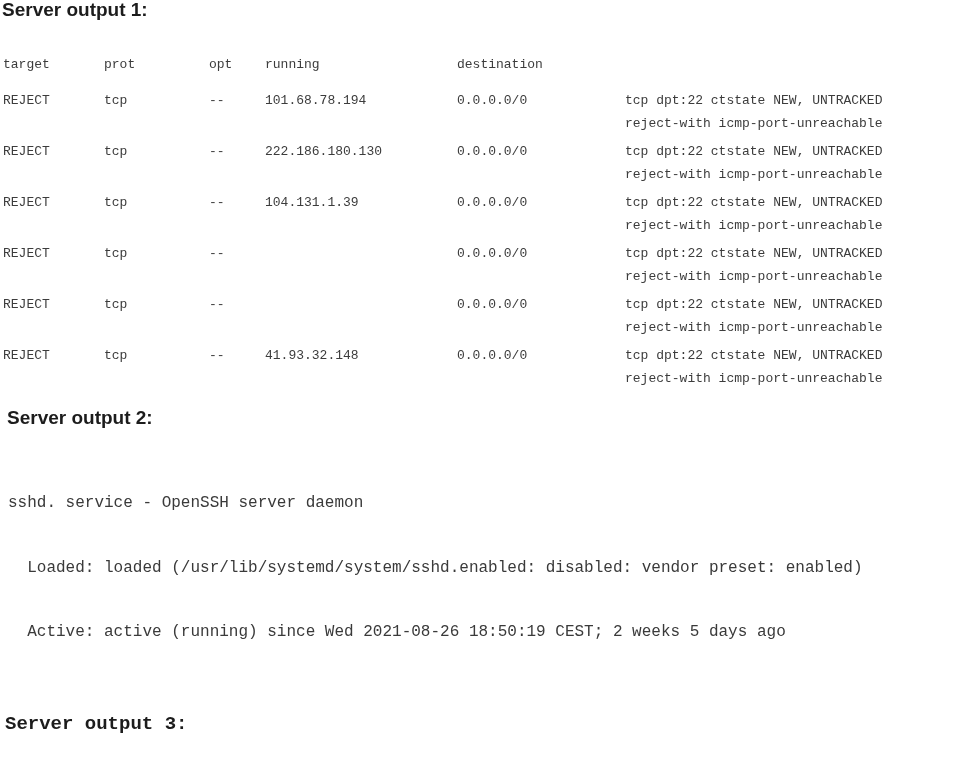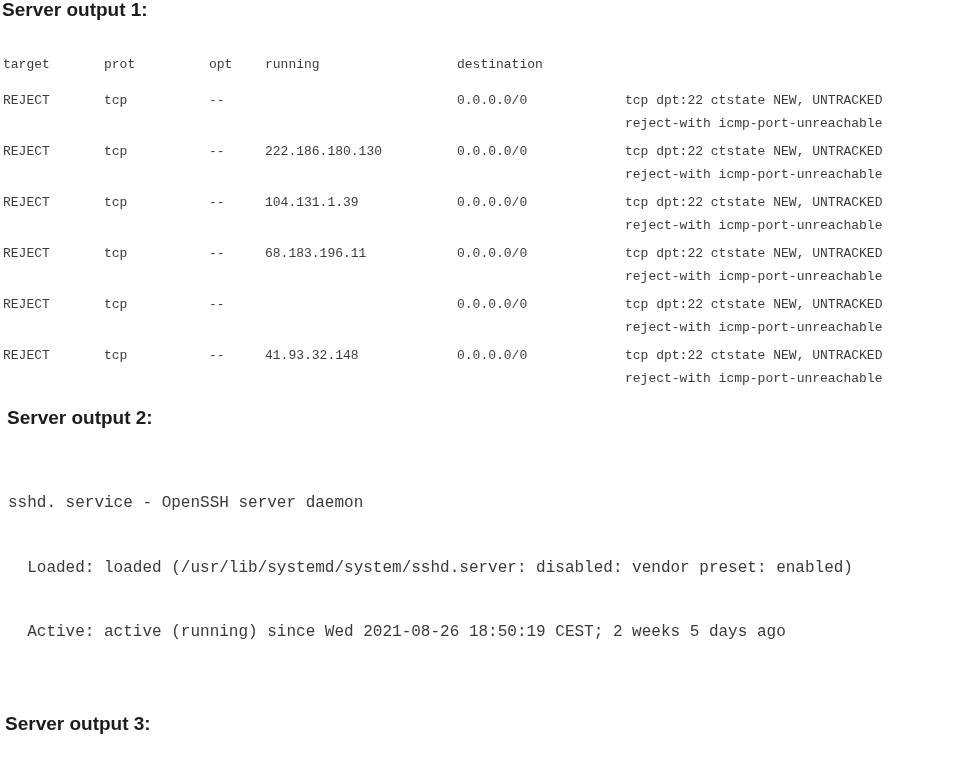--- a/index.html
+++ b/index.html
@@ -31,21 +31,21 @@
   .c-source { left:265px; }
   .c-dest   { left:457px; }
   .c-extra  { left:625px; }
   .thead    { margin-bottom:13px; }
   .rule-row { margin-bottom:5px; }
   .lbl1 { margin:2px 0 35px 2px; }
   
   .console { font-size:16px; line-height:21.5px; }
   .lbl2 { margin:20px 0 24px 7px; }
   .block2 { margin-left:8px; }
-  .lbl3 { margin:29px 0 26px 5px; }
+  .lbl3 { margin:29px 0 26px 5px;font-family:Liberation Mono, monospace; }
   .block3 { margin-left:5px; }
 </style>
 </head>
 <body>
 
 <main>
 
   <section>
     <h2 class="label lbl1">Server output 1:</h2>
 
@@ -56,20 +56,21 @@
         <span class="cell c-opt">opt</span>
         <span class="cell c-source">running</span>
         <span class="cell c-dest">destination</span>
       </div>
 
       <div class="rule-row">
         <div class="trow-line">
           <span class="cell c-target">REJECT</span>
           <span class="cell c-prot">tcp</span>
           <span class="cell c-opt">--</span>
+          <span class="cell c-source">101.68.78.194</span>
           <span class="cell c-dest">0.0.0.0/0</span>
           <span class="cell c-extra">tcp dpt:22 ctstate NEW, UNTRACKED</span>
         </div>
         <div class="trow-line">
           <span class="cell c-extra">reject-with icmp-port-unreachable</span>
         </div>
       </div>
 
       <div class="rule-row">
         <div class="trow-line">
@@ -97,21 +98,20 @@
         <div class="trow-line">
           <span class="cell c-extra">reject-with icmp-port-unreachable</span>
         </div>
       </div>
 
       <div class="rule-row">
         <div class="trow-line">
           <span class="cell c-target">REJECT</span>
           <span class="cell c-prot">tcp</span>
           <span class="cell c-opt">--</span>
-          <span class="cell c-source">68.183.196.11</span>
           <span class="cell c-dest">0.0.0.0/0</span>
           <span class="cell c-extra">tcp dpt:22 ctstate NEW, UNTRACKED</span>
         </div>
         <div class="trow-line">
           <span class="cell c-extra">reject-with icmp-port-unreachable</span>
         </div>
       </div>
 
       <div class="rule-row">
         <div class="trow-line">
@@ -139,21 +139,21 @@
           <span class="cell c-extra">reject-with icmp-port-unreachable</span>
         </div>
       </div>
     </div>
   </section>
 
   <section>
     <h2 class="label lbl2">Server output 2:</h2>
     <div class="mono console block2">
       <div>sshd. service - OpenSSH server daemon</div>
-      <div>  Loaded: loaded (/usr/lib/systemd/system/sshd.server: disabled: vendor preset: enabled)</div>
+      <div>  Loaded: loaded (/usr/lib/systemd/system/sshd.enabled: disabled: vendor preset: enabled)</div>
       <div>  Active: active (running) since Wed 2021-08-26 18:50:19 CEST; 2 weeks 5 days ago</div>
     </div>
   </section>
 
   <section>
     <h2 class="label lbl3">Server output 3:</h2>
     <div class="mono console block3">
       
       
       

